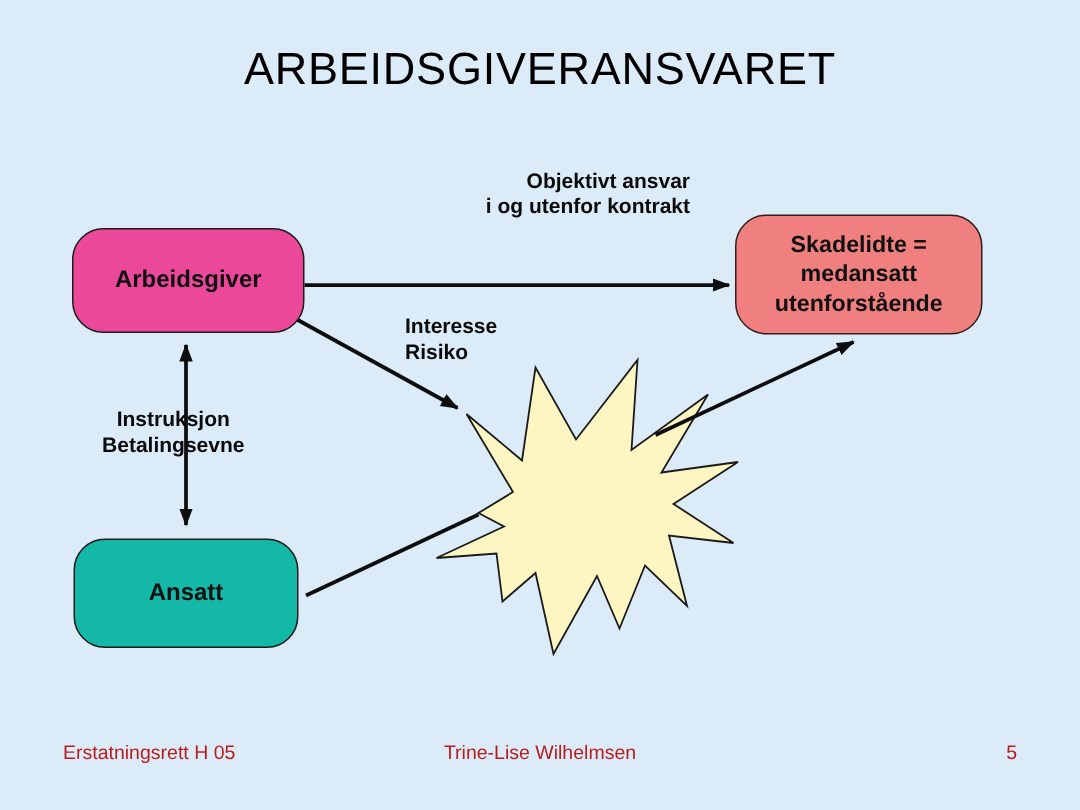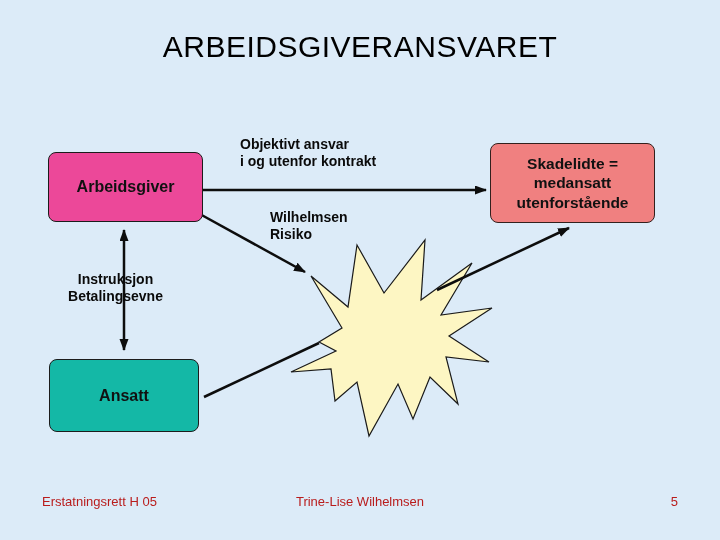--- a/index.html
+++ b/index.html
@@ -12,31 +12,31 @@
   .title{
     position:absolute;top:30px;left:0;width:720px;
     text-align:center;font-size:30px;letter-spacing:.5px;
     color:#000;font-weight:400;white-space:nowrap;
   }
   svg.overlay{position:absolute;left:0;top:0;width:720px;height:540px;z-index:1;}
   .node{
     position:absolute;z-index:2;box-sizing:border-box;
     display:flex;align-items:center;justify-content:center;
     text-align:center;font-weight:bold;color:#111;
-    border:1.6px solid #1c1c1c;border-radius:8px;
+    border:1.6px solid #1c1c1c;border-radius:21px;
     white-space:pre-line;line-height:1.25;
   }
   .node.employer{left:48px;top:152px;width:155px;height:70px;background:#ec4899;font-size:16px;}
   .node.employee{left:49px;top:359px;width:150px;height:73px;background:#14b8a6;font-size:16px;}
   .node.victim{left:490px;top:143px;width:165px;height:80px;background:#f08080;font-size:15.5px;border-color:#33201d;}
   .lbl{
     position:absolute;z-index:3;font-weight:bold;color:#0a0a0a;
     font-size:14px;line-height:1.24;white-space:pre-line;
   }
-  .lbl.objektivt{left:240px;top:136px;width:220px;text-align:left;}
+  .lbl.objektivt{left:240px;top:112px;width:220px;text-align:right;}
   .lbl.interesse{left:270px;top:209px;text-align:left;}
   .lbl.instruksjon{left:33px;top:271px;width:165px;text-align:center;}
   .lbl.star-label{left:320px;top:310px;width:140px;text-align:center;z-index:3;}
   .footer-text{
     position:absolute;z-index:3;font-size:13px;color:#b91c1c;font-weight:400;
   }
   .footer-left{left:42px;top:494px;}
   .footer-center{left:0;top:494px;width:720px;text-align:center;}
   .footer-page{right:42px;top:494px;}
 </style>
@@ -70,21 +70,21 @@
   </svg>
 
   <div class="node employer">Arbeidsgiver</div>
   <div class="node employee">Ansatt</div>
   <div class="node victim">Skadelidte =
 medansatt
 utenforstående</div>
 
   <div class="lbl objektivt">Objektivt ansvar
 i og utenfor kontrakt</div>
-  <div class="lbl interesse">Wilhelmsen
+  <div class="lbl interesse">Interesse
 Risiko</div>
   <div class="lbl instruksjon">Instruksjon
 Betalingsevne</div>
 
   <div class="footer-text footer-left">Erstatningsrett H 05</div>
   <div class="footer-text footer-center">Trine-Lise Wilhelmsen</div>
   <div class="footer-text footer-page">5</div>
 
 </div>
 

